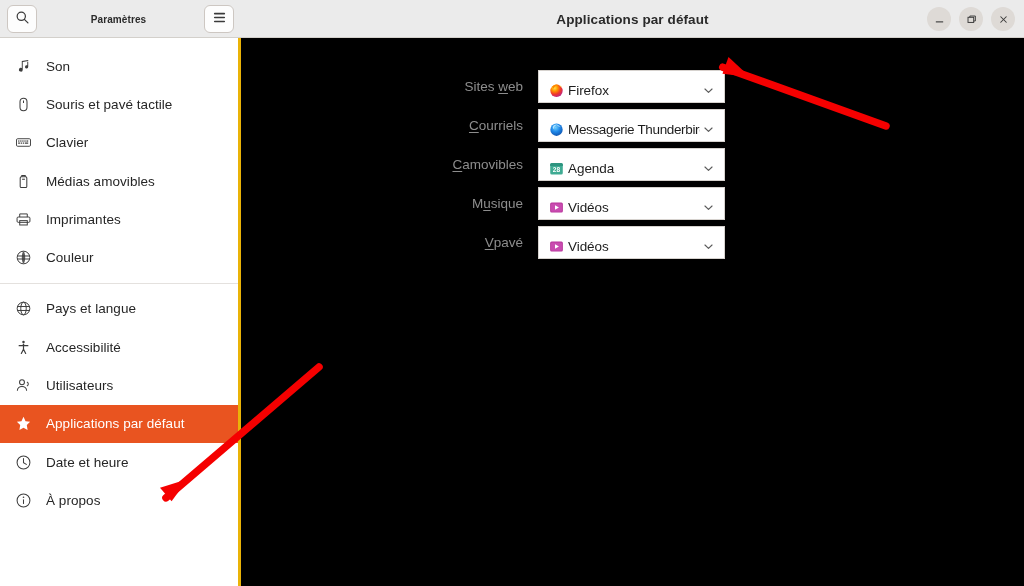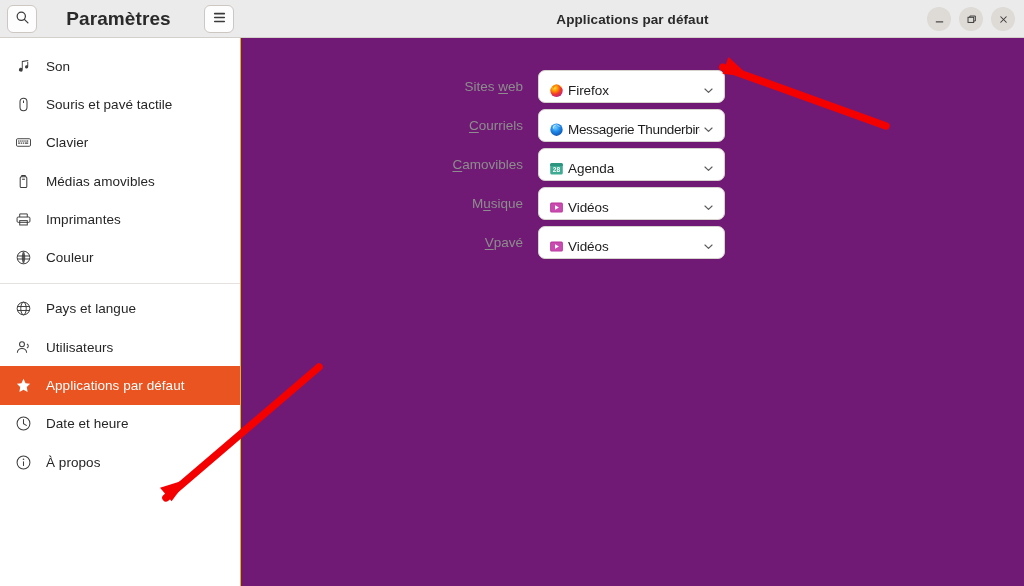--- a/index.html
+++ b/index.html
@@ -24,21 +24,21 @@
   }
   .tb-btn {
     width: 30px; height: 28px;
     background: #fdfdfd;
     border: 1px solid #cdc7c2;
     border-radius: 6px;
     display: flex; align-items: center; justify-content: center;
     cursor: pointer;
   }
   .sidebar-title {
-    font-size: 19px; font-weight: bold; color: #2a2a2a;
+    font-size: 10px; font-weight: bold; color: #2a2a2a;
     letter-spacing: .1px;
     flex: 1; text-align: center;
     margin-left: -4px;
   }
   .titlebar-right {
     position: absolute; top: 0; left: 241px; width: 783px; height: 38px;
     display: flex; align-items: center;
   }
   .window-title {
     position: absolute; left: 0; right: 0; text-align: center;
@@ -54,21 +54,21 @@
     background: #dedad6;
     display: flex; align-items: center; justify-content: center;
     cursor: pointer;
   }
   .wc svg { display: block; }
 
   
   .sidebar {
     position: absolute; top: 38px; left: 0; width: 241px; height: 548px;
     background: #ffffff;
-    border-right: 1px solid #eab308;
+    border-right: 3px solid #eab308;
     overflow: hidden;
   }
   .nav-item {
     height: 38.3px;
     display: flex; align-items: center;
     padding-left: 14px;
     cursor: pointer;
     position: relative;
   }
   .nav-item.selected { background: #e95420; }
@@ -87,38 +87,38 @@
   .nav-item.selected .nav-label { color: #ffffff; }
   .nav-sep {
     height: 1px; background: #e4e1de; margin: 6px 0 6px 0;
   }
   .sb-top-pad { height: 9px; }
 
   
   .main {
     position: absolute; top: 38px; left: 241px;
     width: 783px; height: 548px;
-    background: #701a75;
+    background: #000000;
   }
   .rows { position: absolute; top: 29px; left: 0; width: 100%; }
   .row {
     display: flex; align-items: center;
     height: 39px; margin-bottom: 0px;
   }
   .row-label {
     width: 297px; text-align: right;
     font-size: 13.5px; color: #8d8d8d;
     padding-right: 15px;
   }
   .row-label u { text-decoration: underline; text-underline-offset: 2px; }
   .combo {
     width: 187px; height: 33px;
     background: #ffffff;
     border: 1px solid #d6d2ce;
-    border-radius: 7px;
+    border-radius: 0;
     display: flex; align-items: center;
     padding: 8px 8px 0 9px;
     cursor: pointer;
     box-shadow: 0 1px 1px rgba(0,0,0,0.025);
   }
   .combo-icon {
     width: 16px; height: 16px; flex: 0 0 16px;
     margin-right: 4px;
     display: flex; align-items: center; justify-content: center;
   }
@@ -270,20 +270,31 @@
             <svg width="17" height="17" viewBox="0 0 18 18" fill="none" stroke="currentColor" stroke-width="1.05">
               <circle cx="9" cy="9" r="6.7"></circle>
               <ellipse cx="9" cy="9" rx="2.9" ry="6.7"></ellipse>
               <path d="M2.5 6.9h13M2.5 11.1h13"></path>
             </svg>
           </span>
           <span class="nav-label">Pays et langue</span>
         </div>
         <div class="nav-item">
           <span class="nav-icon">
+            <svg width="17" height="17" viewBox="0 0 18 18" fill="none" stroke="currentColor" stroke-width="1.25" stroke-linecap="round">
+              <circle cx="9" cy="3.3" r="1.35" fill="currentColor" stroke="none"></circle>
+              <path d="M9 5.6v5.3"></path>
+              <path d="M4.4 7.1h9.2"></path>
+              <path d="M9 10.9 6.7 15.3M9 10.9l2.3 4.4"></path>
+            </svg>
+          </span>
+          <span class="nav-label">Accessibilité</span>
+        </div>
+        <div class="nav-item">
+          <span class="nav-icon">
             <svg width="17" height="17" viewBox="0 0 18 18" fill="none" stroke="currentColor" stroke-width="1.1">
               <circle cx="7.4" cy="5.6" r="2.6"></circle>
               <path d="M2.5 14.6c0-2.7 2.2-4.6 4.9-4.6s4.9 1.9 4.9 4.6"></path>
               <path d="M12.6 5.2a2.3 2.3 0 0 1 0 4.3"></path>
             </svg>
           </span>
           <span class="nav-label">Utilisateurs</span>
         </div>
         <div class="nav-item selected">
           <span class="nav-icon">

